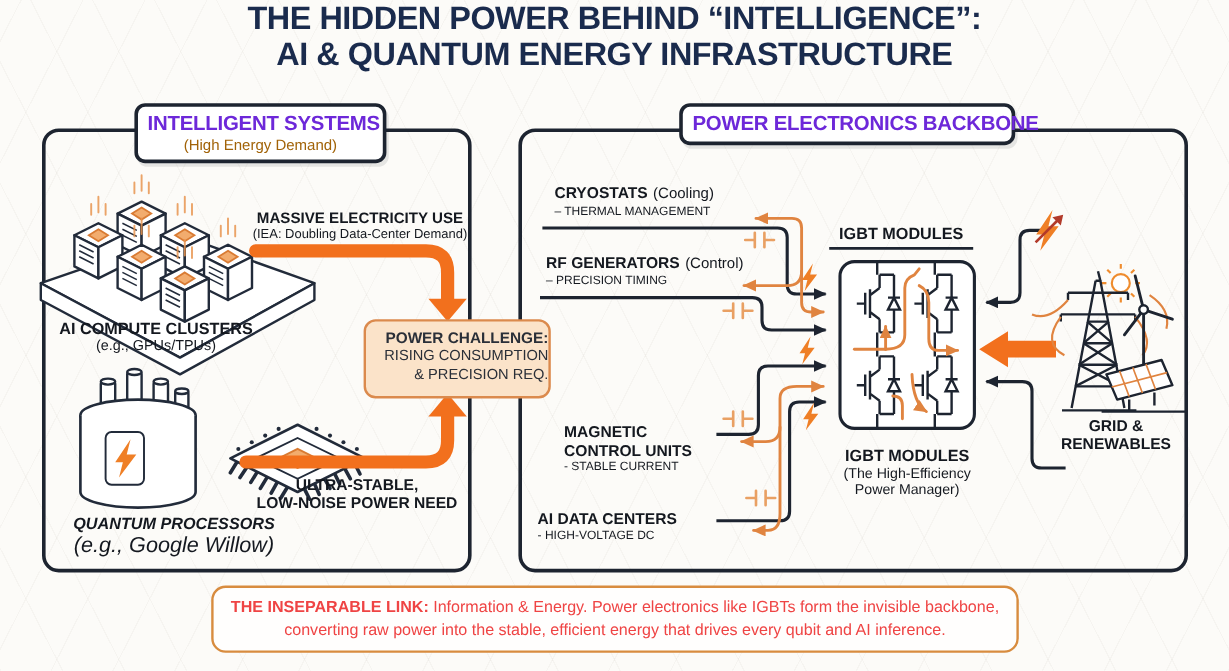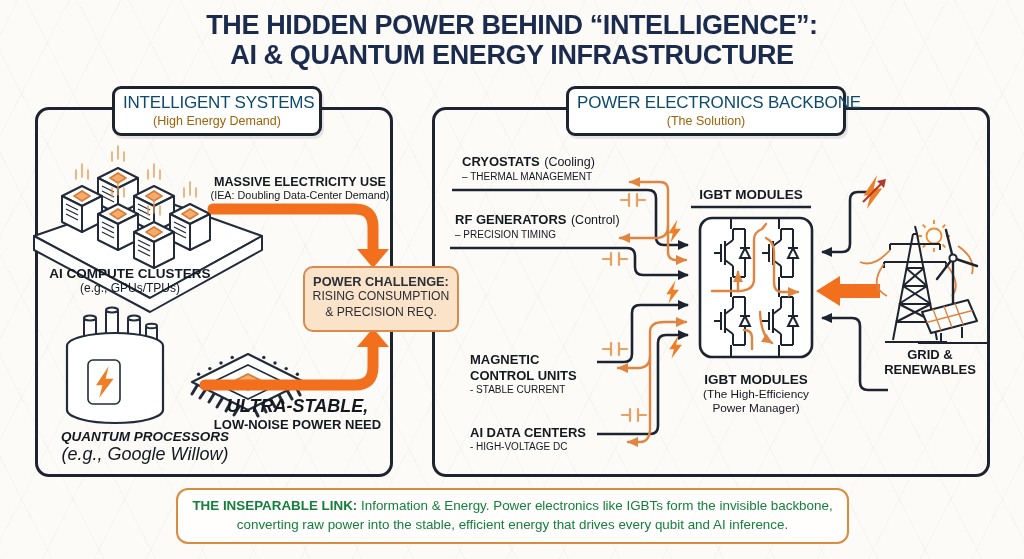--- a/index.html
+++ b/index.html
@@ -3,37 +3,37 @@
 <meta charset="utf-8">
 <style>
   html,body{margin:0;padding:0;}
   body{width:1024px;height:559px;font-family:"Liberation Sans",sans-serif;}
   .stage{position:relative;width:1024px;height:559px;overflow:hidden;
     background-color:#fcfbf8;
     background-image:
       repeating-linear-gradient(63deg, rgba(150,140,125,0.06) 0 1px, transparent 1px 46px),
       repeating-linear-gradient(-63deg, rgba(150,140,125,0.06) 0 1px, transparent 1px 46px);}
   .abs{position:absolute;}
-  .title{left:0;right:0;top:10px;text-align:center;color:#1a2b4d;font-weight:700;
+  .title{left:0;right:0;top:0;text-align:center;color:#1a2b4d;font-weight:700;
     font-size:27px;line-height:1.12;letter-spacing:-0.4px;}
   .panel{border:3px solid #1d2430;border-radius:14px;background:transparent;}
   .hdr{background:#fff;border:3px solid #1d2430;border-radius:9px;text-align:center;
     padding:4px 8px 5px;box-shadow:2px 3px 0 rgba(29,36,48,0.10);}
-  .hdr .h1{font-weight:400;font-size:17px;letter-spacing:-0.2px;color:#0c4a6e;white-space:nowrap;}
+  .hdr .h1{font-weight:700;font-size:17px;letter-spacing:-0.2px;color:#6d28d9;white-space:nowrap;}
   .hdr .h2{font-size:12.5px;color:#a16207;margin-top:1px;white-space:nowrap;}
   .cap-label{font-weight:700;color:#14181f;}
   .lbl{color:#14181f;}
   .ctr{text-align:center;}
   .nw{white-space:nowrap;}
   .challenge{background:#fbe3c9;border:2.5px solid #db8a4d;border-radius:10px;
     text-align:center;color:#2a2f38;padding-top:6px;}
   .challenge .c1{font-weight:700;font-size:12.8px;}
   .challenge .c2{font-size:12.2px;line-height:1.28;}
   .footer{background:#fffefd;border:2.5px solid #d88c3f;border-radius:12px;
-    text-align:center;font-size:13.4px;color:#15803d;line-height:1.4;padding:7px 12px;}
+    text-align:center;font-size:13.4px;color:#ef4444;line-height:1.4;padding:7px 12px;}
   svg{display:block;}
   .load-name{font-weight:700;font-size:13px;color:#14181f;}
   .load-qual{font-weight:400;font-size:12.5px;color:#14181f;}
   .load-det{font-size:10px;color:#14181f;margin-top:1px;}
 </style>
 </head>
 <body>
 
 <div class="stage">
 
@@ -220,61 +220,60 @@
       </g>
     </g>
   </svg>
 
   <div class="abs hdr" style="left:112px;top:86px;width:188px;">
     <div class="h1">INTELLIGENT SYSTEMS</div>
     <div class="h2">(High Energy Demand)</div>
   </div>
   <div class="abs hdr" style="left:566px;top:86px;width:258px;">
     <div class="h1">POWER ELECTRONICS BACKBONE</div>
-    <div class="h2">(The Solution)</div>
   </div>
 
   <div class="abs ctr" style="left:205px;top:175px;width:190px;">
     <div class="cap-label nw" style="font-size:12.6px;">MASSIVE ELECTRICITY USE</div>
     <div class="lbl nw" style="font-size:10.8px;">(IEA: Doubling Data-Center Demand)</div>
   </div>
   <div class="abs ctr" style="left:40px;top:266px;width:180px;">
     <div class="cap-label nw" style="font-size:13.5px;">AI COMPUTE CLUSTERS</div>
     <div class="lbl nw" style="font-size:12px;text-align:center;">(e.g., GPUs/TPUs)</div>
   </div>
   <div class="abs ctr" style="left:55px;top:429px;width:180px;font-style:italic;">
     <div class="cap-label nw" style="font-size:13.5px;">QUANTUM PROCESSORS</div>
     <div class="lbl nw" style="font-size:18px;">(e.g., Google Willow)</div>
   </div>
   <div class="abs ctr" style="left:210px;top:396px;width:175px;">
-    <div class="cap-label nw" style="font-size:18px;font-style:italic;">ULTRA-STABLE,</div>
+    <div class="cap-label nw" style="font-size:13px;">ULTRA-STABLE,</div>
     <div class="cap-label nw" style="font-size:13px;">LOW-NOISE POWER NEED</div>
   </div>
 
-  <div class="abs challenge" style="left:303px;top:266px;width:152px;height:56px;">
+  <div class="abs challenge" style="left:303px;top:266px;width:152px;height:56px;text-align:right;">
     <div class="c1">POWER CHALLENGE:</div>
     <div class="c2">RISING CONSUMPTION</div>
     <div class="c2">&amp; PRECISION REQ.</div>
   </div>
 
   <div class="abs" style="left:462px;top:152px;">
     <div class="nw"><span class="load-name">CRYOSTATS</span>
       <span class="load-qual">(Cooling)</span></div>
     <div class="load-det nw">– THERMAL MANAGEMENT</div>
   </div>
   <div class="abs" style="left:455px;top:210px;">
     <div class="nw"><span class="load-name">RF GENERATORS</span>
       <span class="load-qual">(Control)</span></div>
     <div class="load-det nw">– PRECISION TIMING</div>
   </div>
   <div class="abs" style="left:470px;top:352px;width:128px;">
     <div class="load-name" style="line-height:1.2;">MAGNETIC CONTROL UNITS</div>
     <div class="load-det nw">- STABLE CURRENT</div>
   </div>
-  <div class="abs" style="left:470px;top:425px;">
+  <div class="abs" style="left:448px;top:425px;">
     <div class="load-name nw">AI DATA CENTERS</div>
     <div class="load-det nw">- HIGH-VOLTAGE DC</div>
   </div>
 
   <div class="abs ctr cap-label nw" style="left:691px;top:187px;width:120px;font-size:13.5px;">IGBT MODULES</div>
   <div class="abs ctr" style="left:683px;top:372px;width:146px;">
     <div class="cap-label nw" style="font-size:13.5px;">IGBT MODULES</div>
     <div class="lbl nw" style="font-size:11.8px;">(The High-Efficiency</div>
     <div class="lbl nw" style="font-size:11.8px;">Power Manager)</div>
   </div>

